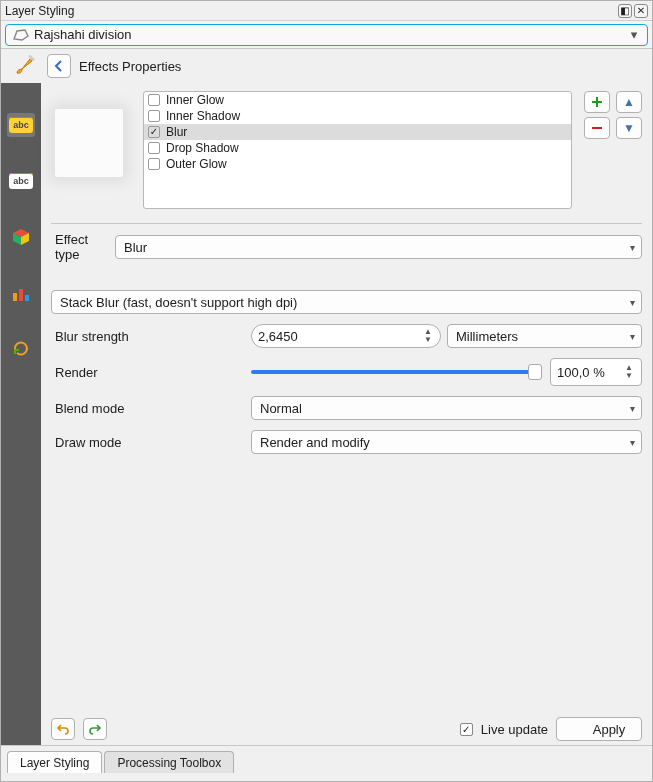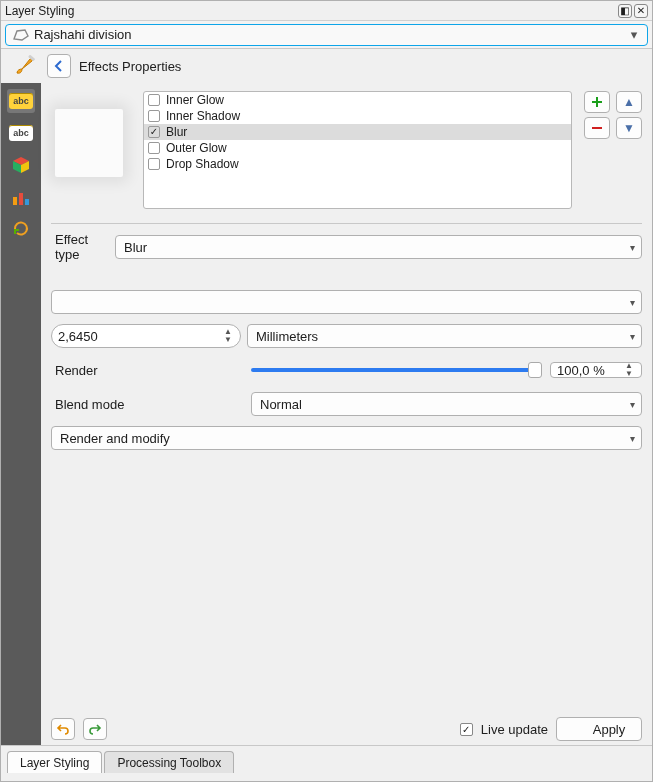--- a/index.html
+++ b/index.html
@@ -20,21 +20,21 @@
 
   
   .header-row { display:flex; align-items:center; height:34px; padding:4px 6px 4px 12px; gap:8px; }
   .brush-icon { width:26px; height:26px; }
   .back-btn { width:24px; height:24px; border:1px solid #b0b0b0; border-radius:4px; background:#fdfdfd; display:flex; align-items:center; justify-content:center; }
   .header-title { font-size:13px; }
 
   
   .main { display:flex; height:662px; }
   .left-strip { width:40px; background:#5a5a5a; display:flex; flex-direction:column; align-items:center; padding-top:6px; gap:8px; }
-  .strip-btn { width:28px; height:24px; display:flex; align-items:center; justify-content:center; border-radius:3px; }
+  .strip-btn { width:28px; height:24px; display:flex; align-items:center; justify-content:center; border-radius:3px;margin-top:24px; }
   .strip-btn.active { background:#777; }
   .badge-abc { width:24px; height:16px; background:#ffd23a; border-radius:3px; font-size:9px; font-weight:bold; color:#444; display:flex; align-items:center; justify-content:center; box-shadow: 0 1px 0 #b08b00 inset; }
   .badge-abc.white { background:#fff; color:#444; }
 
   .content { flex:1; padding:8px 10px 4px 10px; display:flex; flex-direction:column; position:relative; }
 
   
   .effects-top { display:flex; gap:12px; }
   .preview { width:68px; height:68px; margin:18px 8px 0 4px; background:#fbfbfb; border-radius:2px; box-shadow: 0 0 14px 6px rgba(0,0,0,0.07); }
   .effects-list { flex:1; height:118px; border:1px solid #b8b8b8; border-radius:3px; background:#fff; overflow:hidden; }
@@ -55,21 +55,21 @@
   .flabel.tight { width:64px; }
   .combo { flex:1; height:24px; border:1px solid #b0b0b0; border-radius:4px; background:#fdfdfd; display:flex; align-items:center; padding:0 8px; position:relative; }
   .combo .ca { position:absolute; right:6px; color:#555; font-size:10px; }
   .spin { width:190px; height:24px; border:1px solid #b0b0b0; border-radius:12px; background:#fff; display:flex; align-items:center; padding:0 6px; position:relative; }
   .spin .stext { flex:1; }
   .spin .arrows { width:12px; font-size:8px; line-height:8px; color:#555; text-align:center; }
   .slider-wrap { flex:1; display:flex; align-items:center; gap:8px; }
   .slider { flex:1; height:24px; display:flex; align-items:center; position:relative; }
   .slider .track { height:4px; width:100%; background:linear-gradient(to right,#2d7bf0 0%, #2d7bf0 100%); border-radius:2px; }
   .slider .thumb { position:absolute; right:0; top:4px; width:14px; height:16px; background:#fff; border:1px solid #aaa; border-radius:3px; }
-  .pct-spin { width:92px; height:16px; border:1px solid #b0b0b0; border-radius:4px; background:#fff; display:flex; align-items:center; padding:0 6px; }
+  .pct-spin { width:92px; height:28px; border:1px solid #b0b0b0; border-radius:4px; background:#fff; display:flex; align-items:center; padding:0 6px; }
   .pct-spin .arrows { width:12px; font-size:8px; line-height:8px; color:#555; text-align:center; }
 
   
   .content-footer { margin-top:auto; display:flex; align-items:center; gap:8px; padding-top:6px; }
   .smallbtn { width:24px; height:22px; border:1px solid #b0b0b0; border-radius:4px; background:#fdfdfd; display:flex; align-items:center; justify-content:center; }
   .cf-spacer { flex:1; }
   .chk { width:13px; height:13px; border:1px solid #888; border-radius:2px; display:flex; align-items:center; justify-content:center; font-size:10px; background:#fff; }
   .apply-btn { width:86px; height:24px; border:1px solid #b0b0b0; border-radius:4px; background:#fdfdfd; display:flex; align-items:center; justify-content:center;padding-left:20px; }
 
   
@@ -159,25 +159,25 @@
         <div class="eff-row">
           <span class="eff-check"></span>
           <span>Inner Shadow</span>
         </div>
         <div class="eff-row selected">
           <span class="eff-check">✓</span>
           <span>Blur</span>
         </div>
         <div class="eff-row">
           <span class="eff-check"></span>
+          <span>Drop Shadow</span>
+        </div>
+        <div class="eff-row">
+          <span class="eff-check"></span>
           <span>Outer Glow</span>
-        </div>
-        <div class="eff-row">
-          <span class="eff-check"></span>
-          <span>Drop Shadow</span>
         </div>
       </div>
       <div class="side-btns">
         <div class="sb-row">
           <div class="sbtn">
               <svg width="14" height="14" viewBox="0 0 14 14">
                 <path d="M7 2v10M2 7h10" stroke="#1a9e1a" stroke-width="2"></path>
               </svg>
             </div>
           <div class="sbtn">
@@ -205,25 +205,27 @@
         <div class="combo">
           <span>Blur</span>
           <span class="ca">▾</span>
         </div>
       </div>
 
       <div style="height:8px"></div>
 
       <div class="frow">
         <div class="combo">
-          <span class="ca">▾</span>
-        </div>
-      </div>
-
-      <div class="frow">
+          <span>Stack Blur (fast, doesn't support high dpi)</span>
+          <span class="ca">▾</span>
+        </div>
+      </div>
+
+      <div class="frow">
+        <span class="flabel">Blur strength</span>
         <div class="spin">
           <span class="stext">2,6450</span>
           <span class="arrows">▲<br>▼</span>
         </div>
         <div style="width:6px"></div>
         <div class="combo" style="flex:1">
           <span>Millimeters</span>
           <span class="ca">▾</span>
         </div>
       </div>
@@ -244,20 +246,21 @@
 
       <div class="frow">
         <span class="flabel">Blend mode</span>
         <div class="combo">
           <span>Normal</span>
           <span class="ca">▾</span>
         </div>
       </div>
 
       <div class="frow">
+        <span class="flabel">Draw mode</span>
         <div class="combo">
           <span>Render and modify</span>
           <span class="ca">▾</span>
         </div>
       </div>
     </div>
 
     <div class="content-footer">
       <div class="smallbtn">
         <svg width="14" height="14" viewBox="0 0 14 14">

